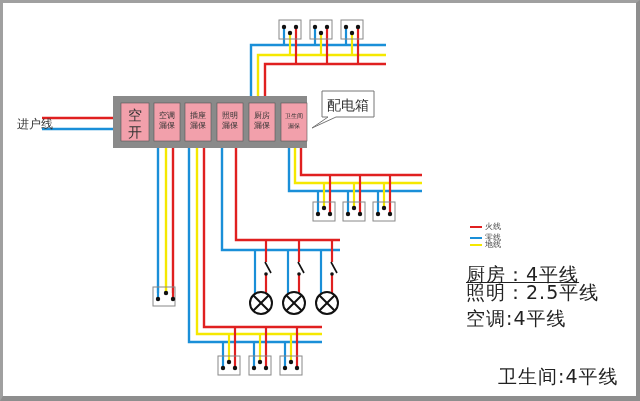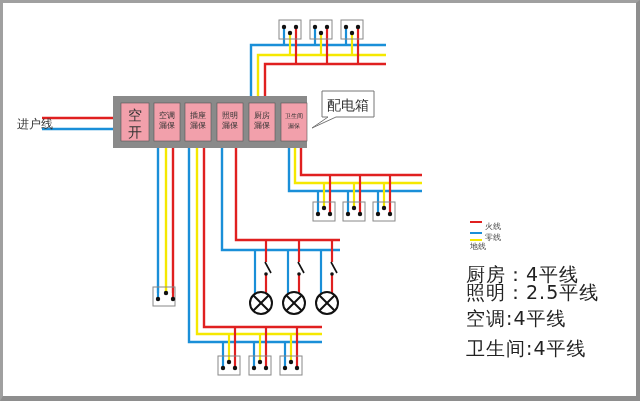--- a/index.html
+++ b/index.html
@@ -2,21 +2,21 @@
 <html><head>
 <meta charset="utf-8">
 <style>
   html,body{margin:0;padding:0;background:#ffffff;}
   body{width:640px;height:401px;position:relative;overflow:hidden;font-family:"DejaVu Sans",sans-serif;}
   .frame{position:absolute;left:0;top:0;width:640px;height:401px;box-sizing:border-box;
     border-left:3px solid #a0a0a0;border-top:3px solid #a0a0a0;border-right:4px solid #8e8e8e;border-bottom:5px solid #8e8e8e;background:#fff;}
   svg{position:absolute;left:0;top:0;}
   .lbl{font-family:"DejaVu Serif",serif;fill:#333;}
   .spec{position:absolute;left:466px;font-size:19px;color:#222;font-family:"DejaVu Sans",sans-serif;letter-spacing:1px;}
-  .legend-item{position:absolute;left:470px;font-size:8px;color:#444;font-family:Liberation Serif, serif;display:flex;}
+  .legend-item{position:absolute;left:470px;font-size:8px;color:#444;font-family:Liberation Serif, serif;display:flex;align-items:center;}
   .legend-swatch{display:inline-block;width:12px;height:2px;margin-right:3px;}
 </style>
 </head>
 <body>
 
 <div class="frame"></div>
 
 <svg id="diagram" width="640" height="401" viewBox="0 0 640 401">
 
   <g id="wires">
@@ -206,21 +206,21 @@
 </svg>
 
 <div class="legend-item" style="top:221px;">
   <span class="legend-swatch" style="background:#e02020"></span>
   <span>火线</span>
 </div>
 <div class="legend-item" style="top:232px;">
   <span class="legend-swatch" style="background:#1a8fd8"></span>
   <span>零线</span>
 </div>
-<div class="legend-item" style="top:239px;flex-direction:column;">
+<div class="legend-item" style="top:239px;">
   <span class="legend-swatch" style="background:#f5e800"></span>
   <span>地线</span>
 </div>
 
-<div class="spec" style="top:262px;">厨房：4平线</div>
+<div class="spec" style="top:262px;text-decoration:underline;">厨房：4平线</div>
 <div class="spec" style="top:280px;">照明：2.5平线</div>
 <div class="spec" style="top:306px;">空调:4平线</div>
-<div class="spec" style="top:336px;">卫生间:4平线</div>
+<div class="spec" style="top:364px;margin-left:32px;">卫生间:4平线</div>
 
 </body></html>

